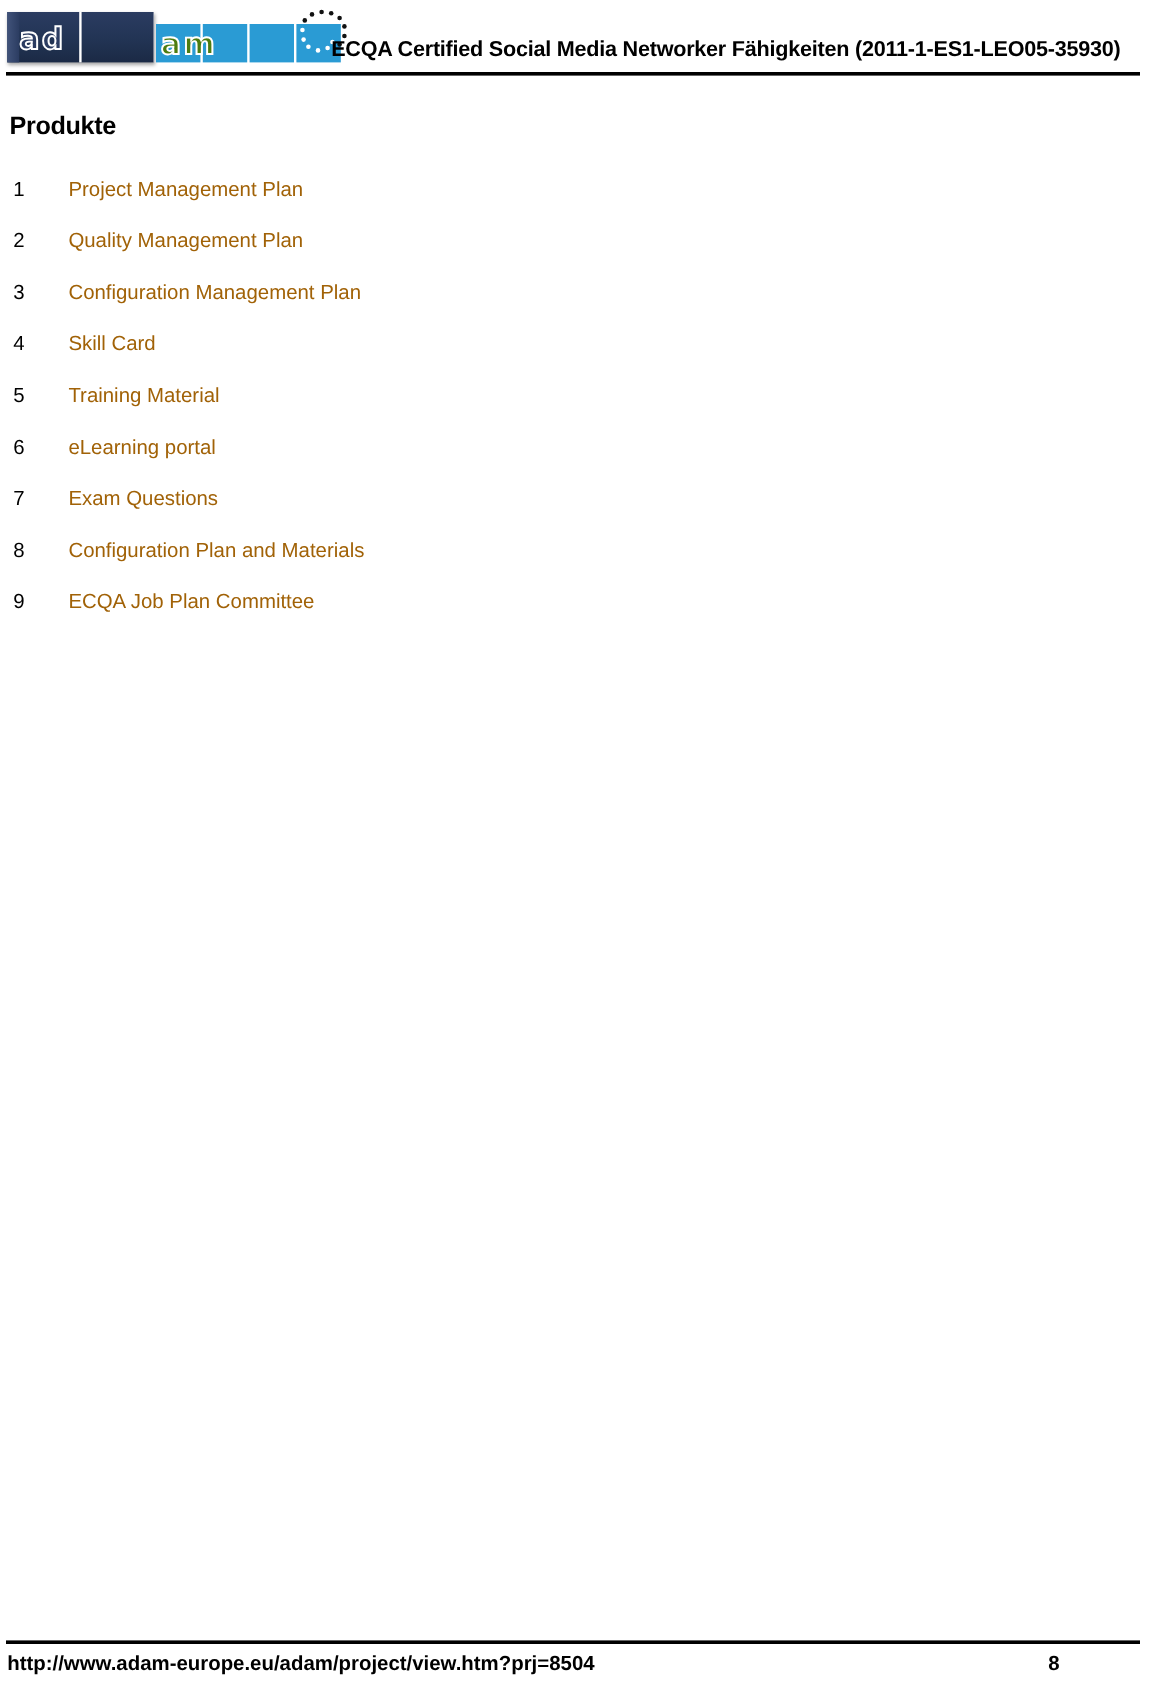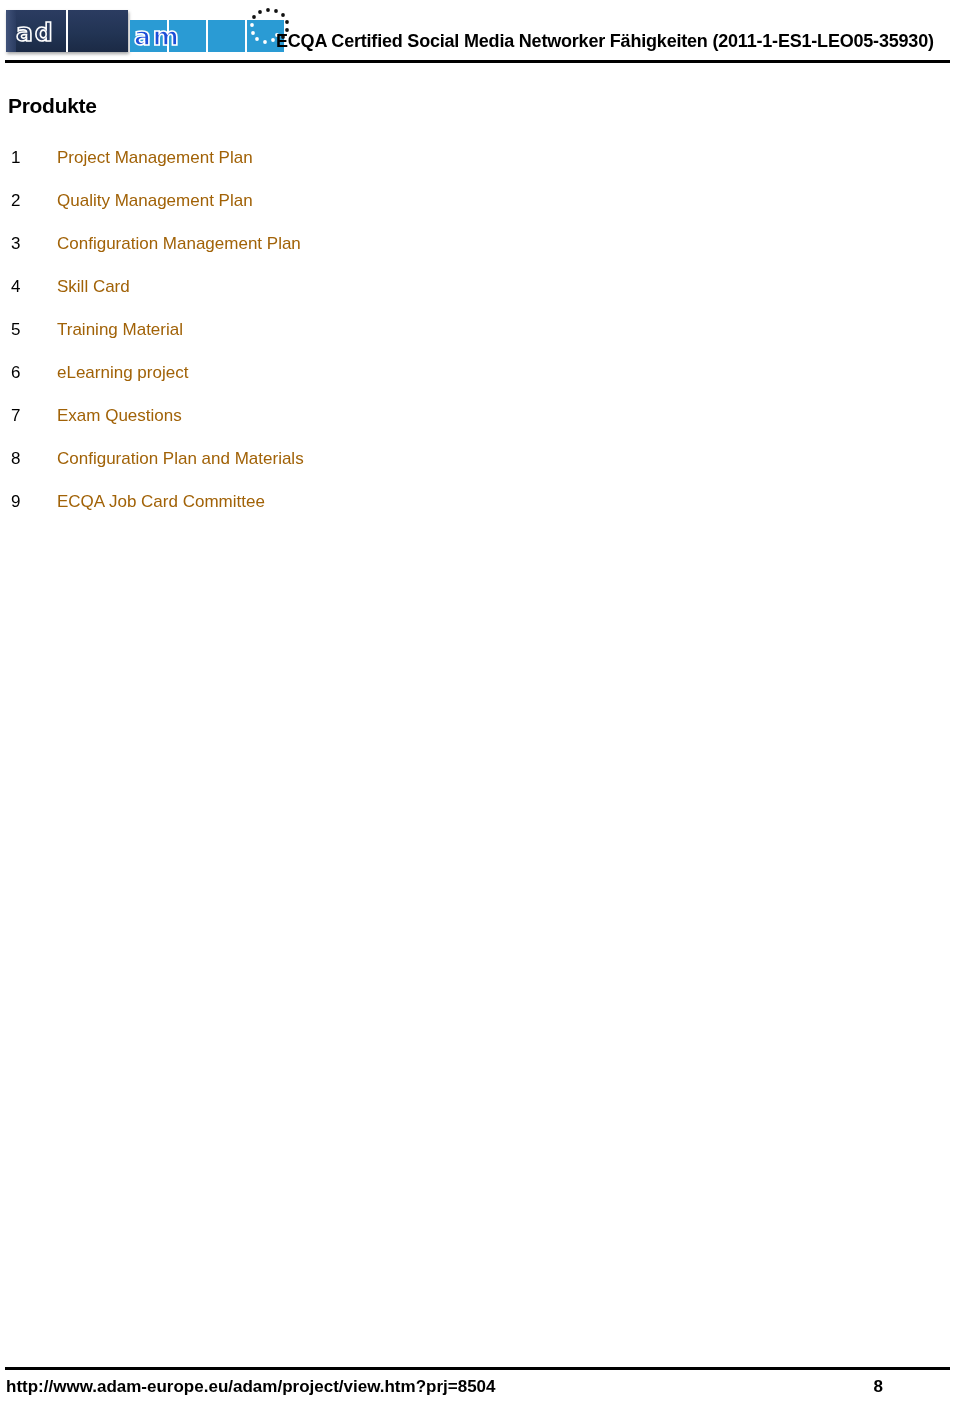--- a/index.html
+++ b/index.html
@@ -86,21 +86,21 @@
   .logo-sq.s4 { left: 241px; }
 
   .logo-am {
     position: absolute;
     left: 128px;
     top: 18px;
     font-family: "DejaVu Sans", sans-serif;
     font-size: 25px;
     font-weight: 700;
     letter-spacing: 2px;
-    color: #1d4ed8;
+    color: #4d7c0f;
     -webkit-text-stroke: 1.6px #ffffff;
     line-height: 25px;
   }
 
   .eu-stars {
     position: absolute;
     left: 232px;
     top: 0px;
     width: 58px;
     height: 50px;
@@ -263,33 +263,33 @@
     <div class="product-row">
       <span class="product-num">4</span>
       <span class="product-label">Skill Card</span>
     </div>
     <div class="product-row">
       <span class="product-num">5</span>
       <span class="product-label">Training Material</span>
     </div>
     <div class="product-row">
       <span class="product-num">6</span>
-      <span class="product-label">eLearning project</span>
+      <span class="product-label">eLearning portal</span>
     </div>
     <div class="product-row">
       <span class="product-num">7</span>
       <span class="product-label">Exam Questions</span>
     </div>
     <div class="product-row">
       <span class="product-num">8</span>
       <span class="product-label">Configuration Plan and Materials</span>
     </div>
     <div class="product-row">
       <span class="product-num">9</span>
-      <span class="product-label">ECQA Job Card Committee</span>
+      <span class="product-label">ECQA Job Plan Committee</span>
     </div>
   </div>
 
 <div class="page-footer">
   <div class="footer-rule"></div>
   <div class="footer-url">http://www.adam-europe.eu/adam/project/view.htm?prj=8504</div>
   <div class="footer-page">8</div>
 </div>
 
 </body></html>

